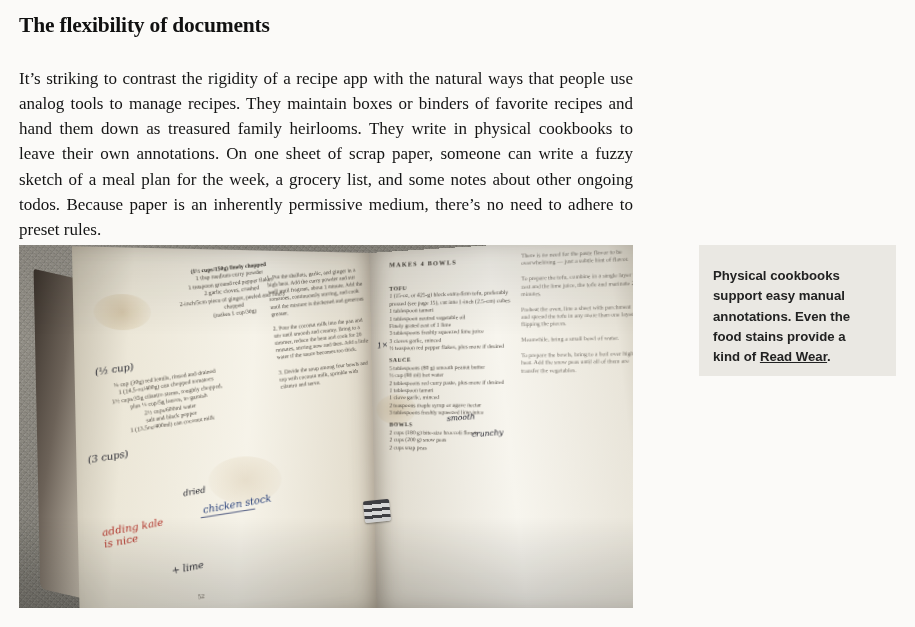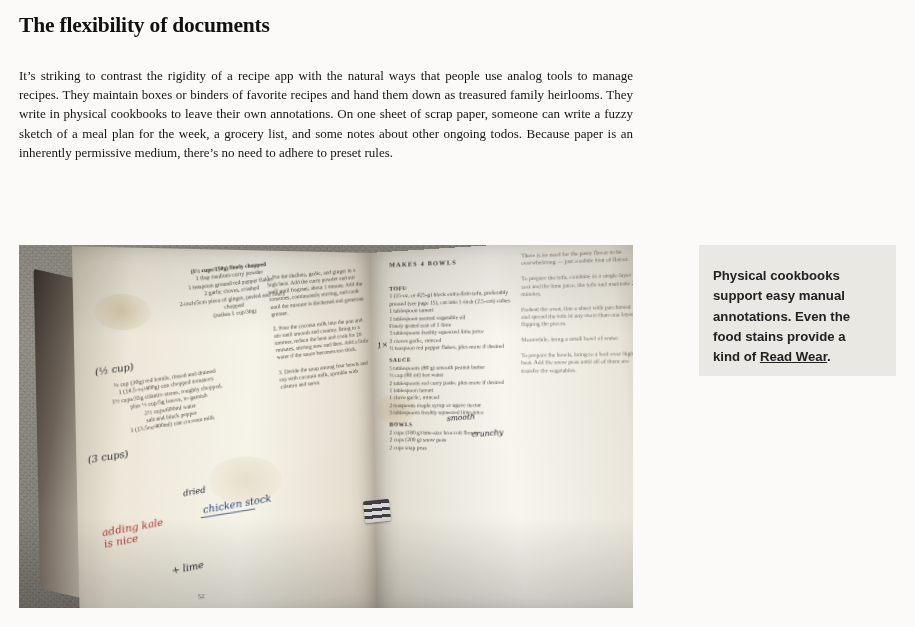--- a/index.html
+++ b/index.html
@@ -29,21 +29,21 @@
     font-family: "Liberation Serif", serif;
     font-size: 21.5px;
     font-weight: 700;
     letter-spacing: -0.2px;
     margin: 12px 0 0 0;
     color: #111;
     line-height: 1.3;
   }
   p.body-text {
     font-family: "Liberation Serif", serif;
-    font-size: 13px;
+    font-size: 17px;
     line-height: 1.48;
     text-align: justify;
     margin: 26px 0 0 0;
     color: #141414;
     hyphens: auto;
   }
   .figure {
     position: absolute;
     left: 19px;
     top: 245px;

